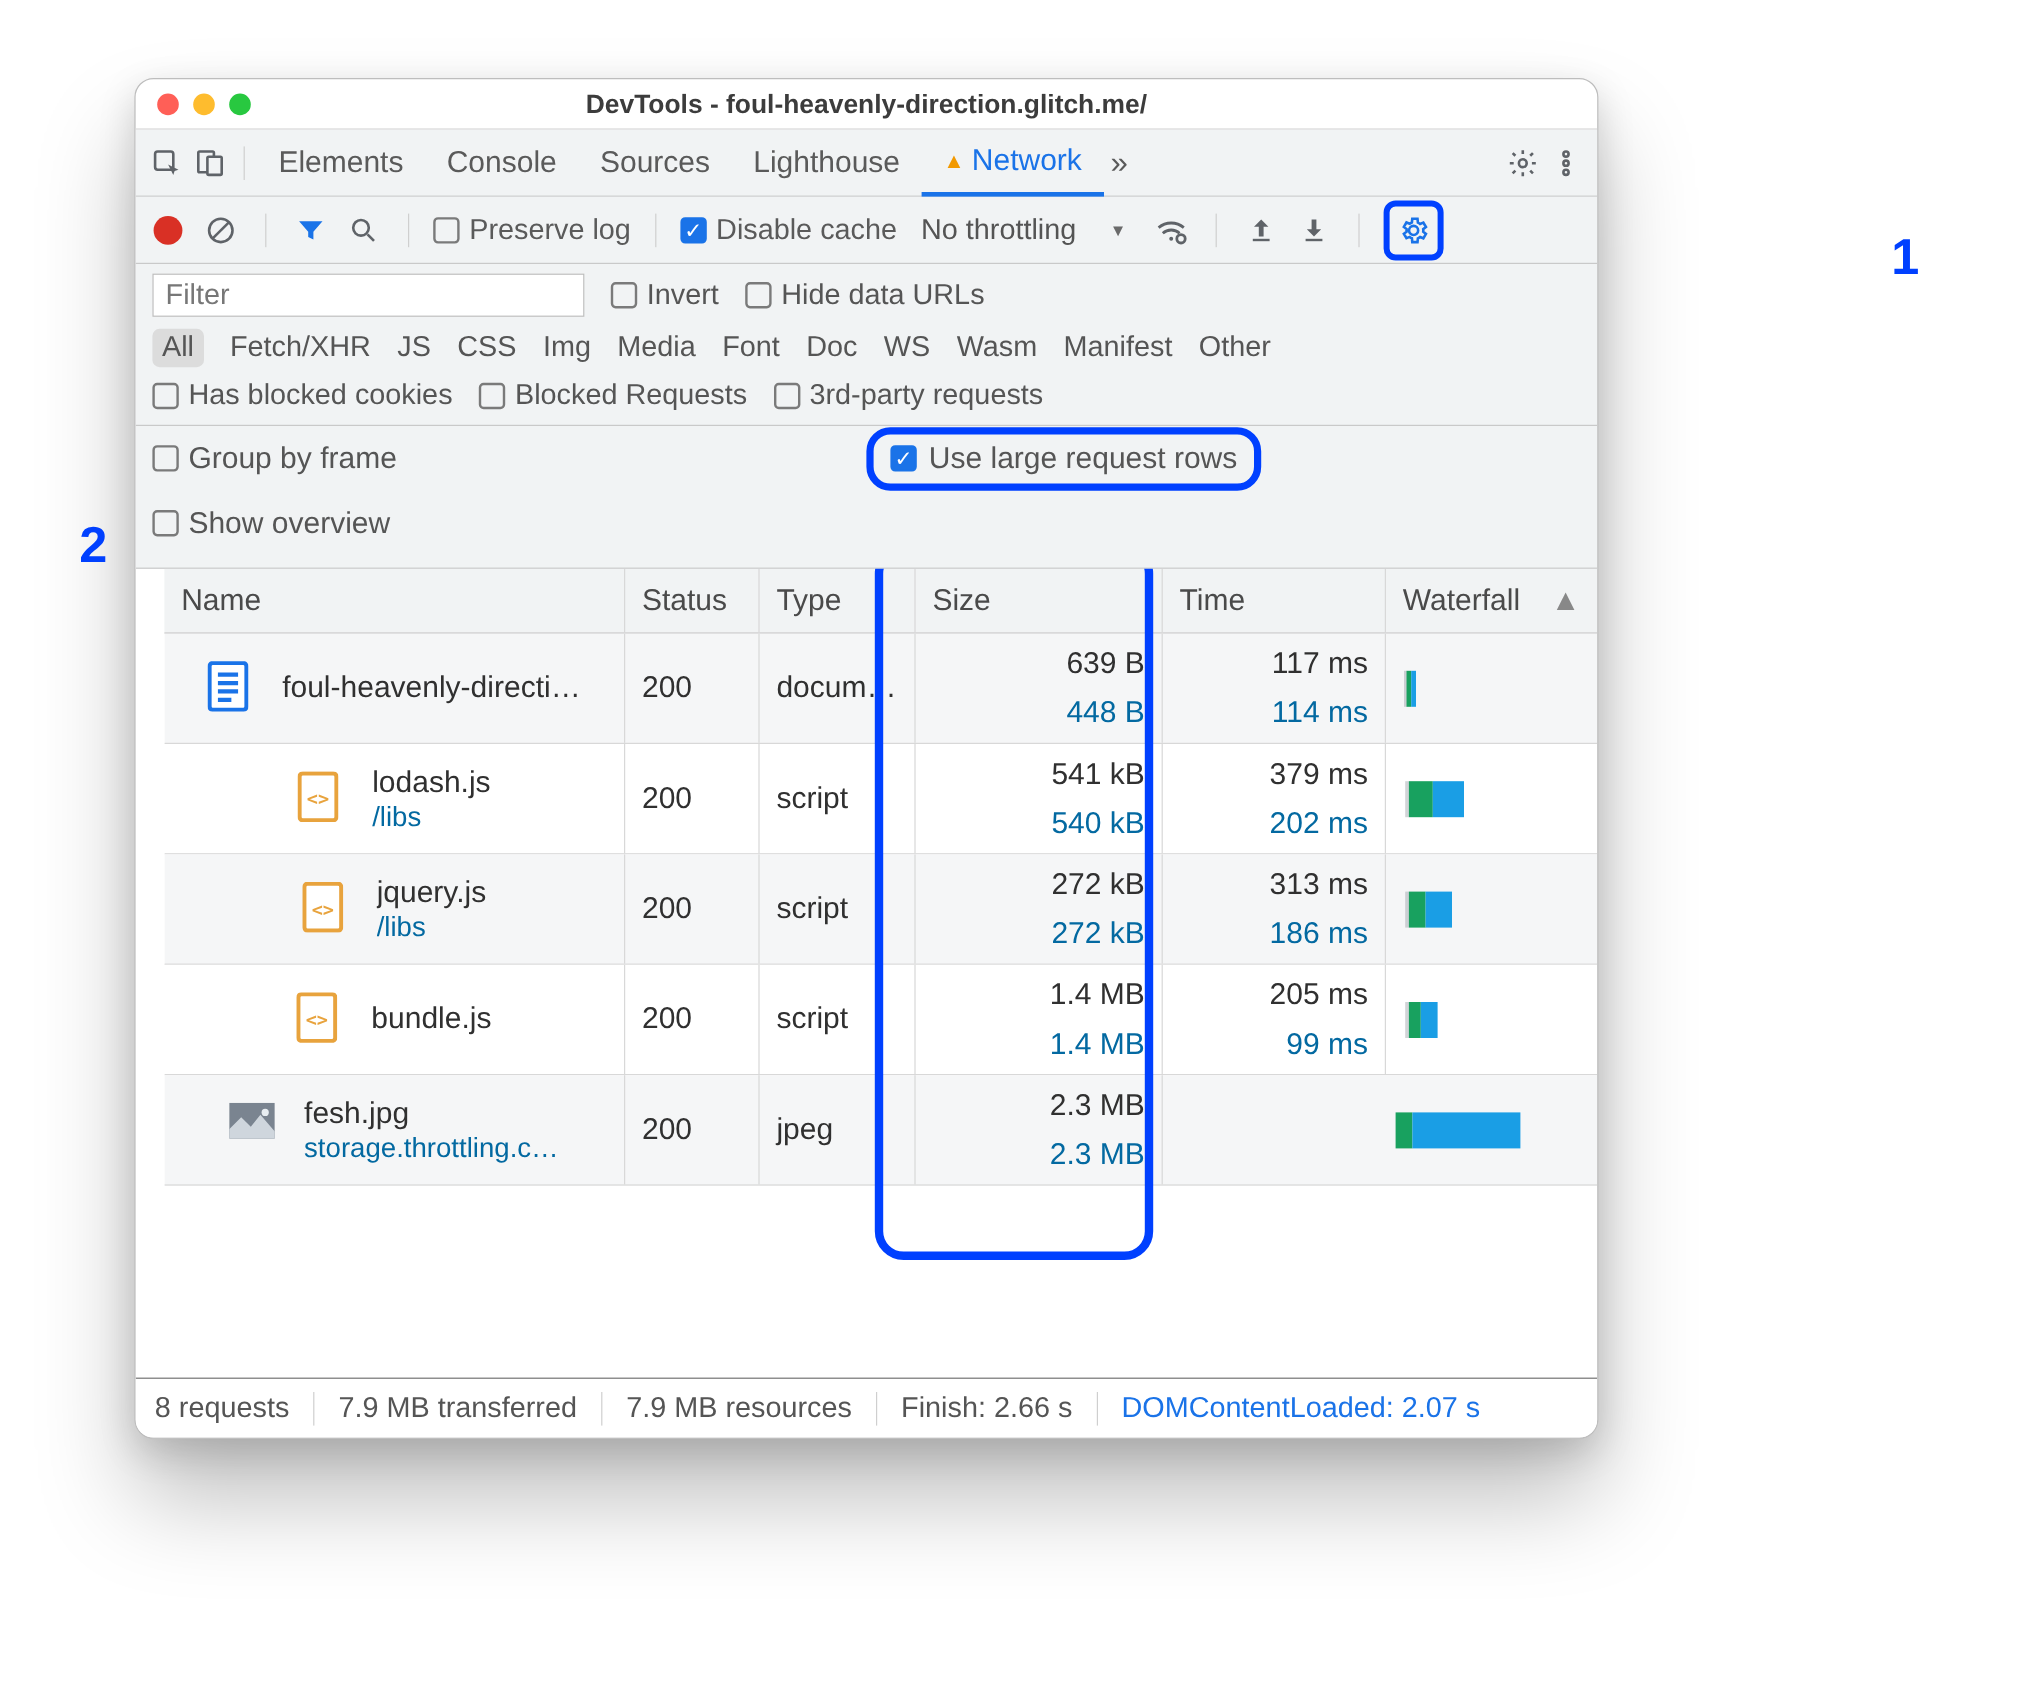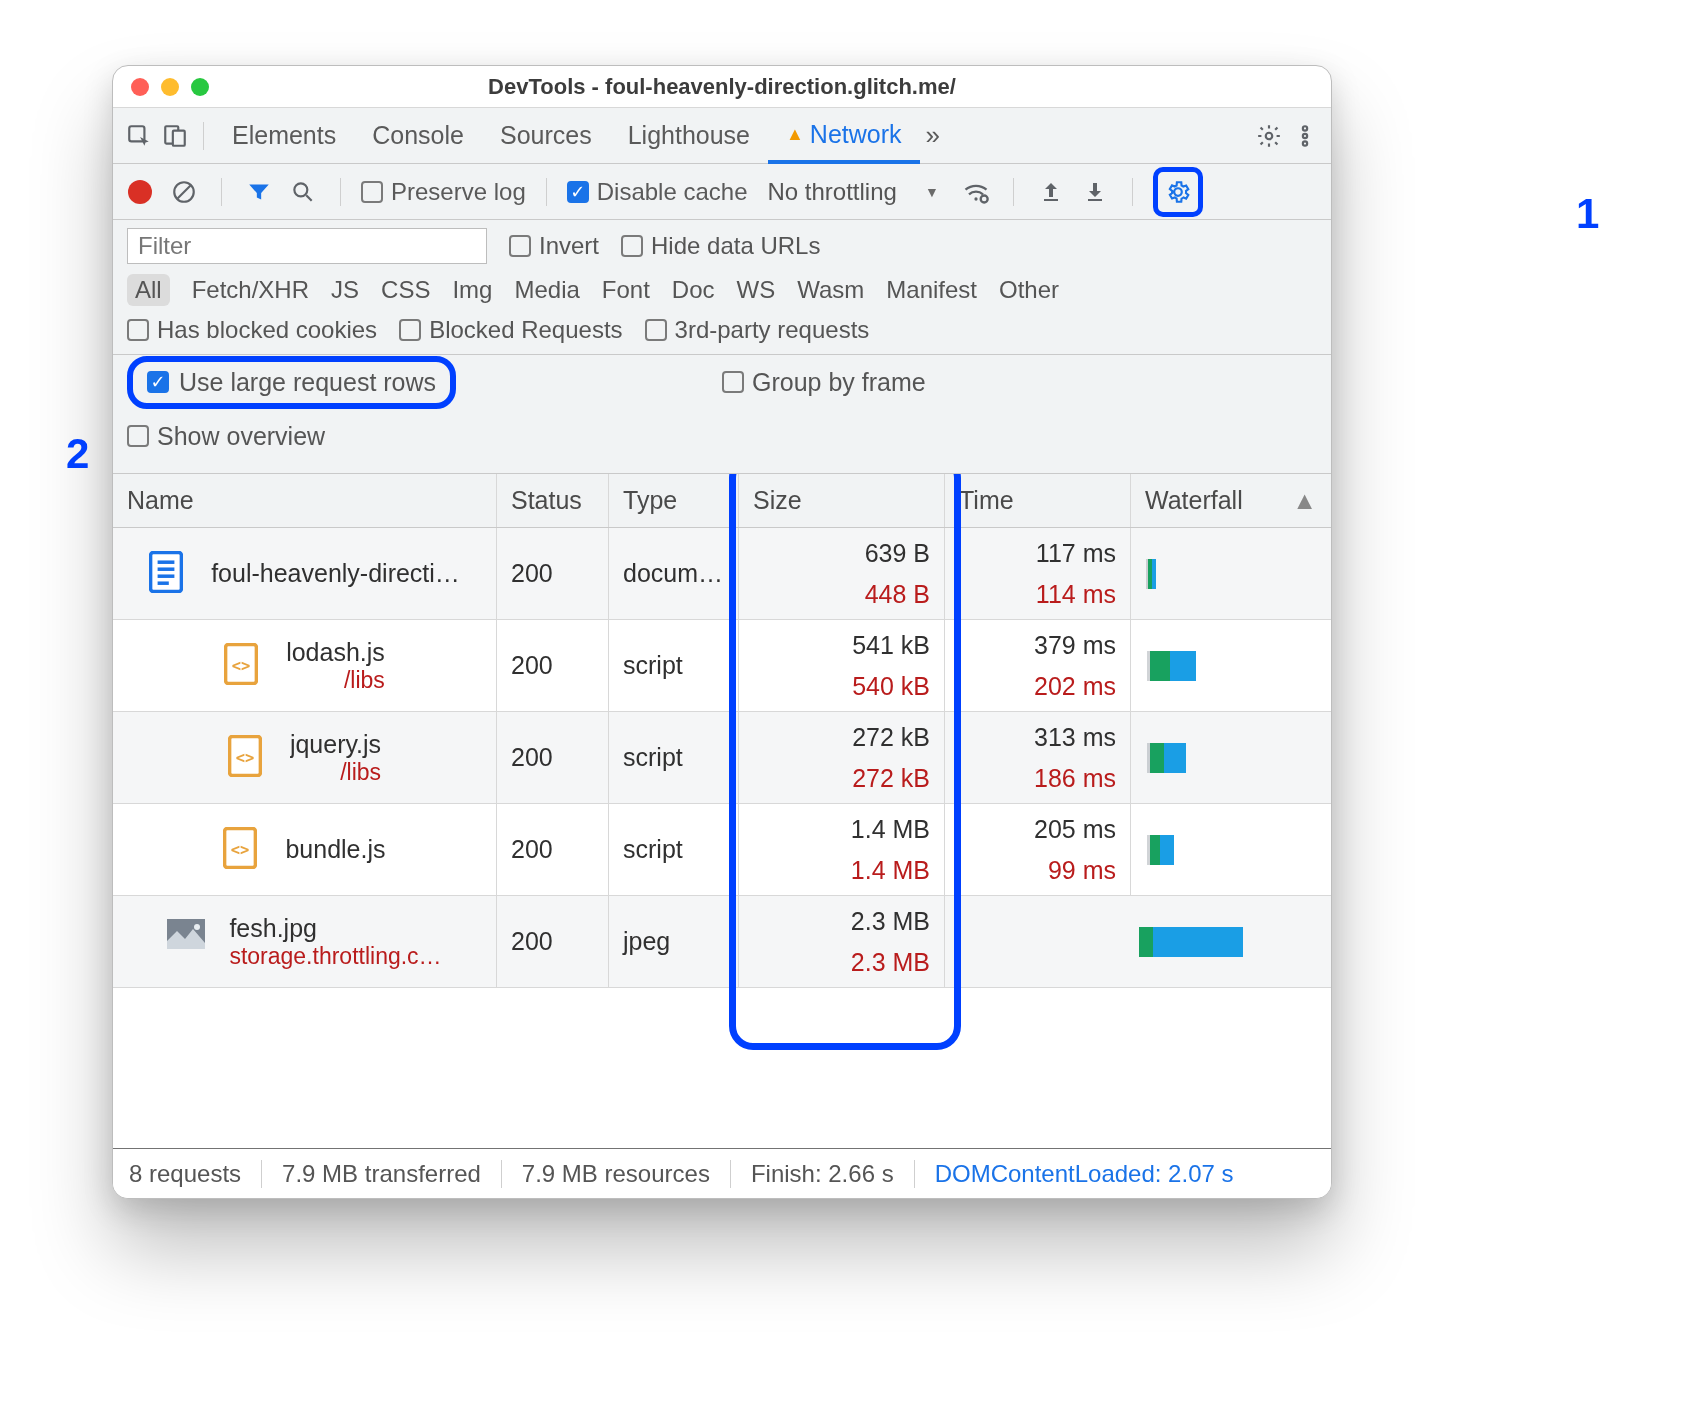--- a/index.html
+++ b/index.html
@@ -99,21 +99,21 @@
   .th.c-wf{justify-content:space-between;}
   .tbody{flex:1;overflow:auto;}
   .tr{display:flex;height:92px;border-bottom:1px solid #d8d8d8;font-size:25px;}
   .tr:nth-child(odd){background:#f5f6f7;}
   .tr:nth-child(even){background:#fff;}
   .td{flex-direction:column;align-items:flex-start;justify-content:center;gap:2px;}
   .td.c-name{flex-direction:row;align-items:center;gap:24px;}
   .namecol{display:flex;flex-direction:column;gap:0;overflow:hidden;}
   .namecol .sub{color:#8a8a8a;font-size:23px;}
   .td.c-size,.td.c-time{align-items:flex-end;gap:12px;}
-  .td .sub{color:#b91c1c;text-align:right;}
+  .td .sub{color:#0369a1;}
   .ficon{width:38px;height:46px;flex-shrink:0;}
   .wf-cell{display:flex;align-items:center;width:100%;height:100%;position:relative;}
   .wf-bar{position:absolute;height:30px;top:50%;transform:translateY(-50%);display:flex;}
   .wf-bar .wait{background:#9aa0a6;opacity:.45;}
   .wf-bar .g{background:#18a15f;}
   .wf-bar .b{background:#1a9ee5;}
   .wf-bar span{height:100%;}
   
   .size-hl{position:absolute;border:7px solid #0040ff;border-radius:24px;pointer-events:none;}
   
@@ -293,43 +293,43 @@
       <label class="check">
           <span class="cbox"></span>
           <span>3rd-party requests</span>
         </label>
     </div>
   </div>
 
   <div class="settings-rows">
     <div class="srow">
       <div class="col">
+        <label class="check">
+            <span class="cbox"></span>
+            <span>Group by frame</span>
+          </label>
+      </div>
+      <div class="col">
         <span class="hl-opt">
           <span class="cbox checked"></span>
             <span>Use large request rows</span>
         </span>
-      </div>
-      <div class="col">
-        <label class="check">
-            <span class="cbox"></span>
-            <span>Group by frame</span>
-          </label>
       </div>
     </div>
     <div class="srow">
       <div class="col">
         <label class="check">
             <span class="cbox"></span>
             <span>Show overview</span>
           </label>
       </div>
     </div>
   </div>
 
-  <div class="table-wrap" style="position:relative;">
+  <div class="table-wrap" style="position:relative;padding-left:24px;">
     <div class="thead">
       <div class="th c-name">Name</div>
       <div class="th c-status">Status</div>
       <div class="th c-type">Type</div>
       <div class="th c-size">Size</div>
       <div class="th c-time">Time</div>
       <div class="th c-wf">
           <span>Waterfall</span>
           <span style="color:#888">▲</span>
         </div>

